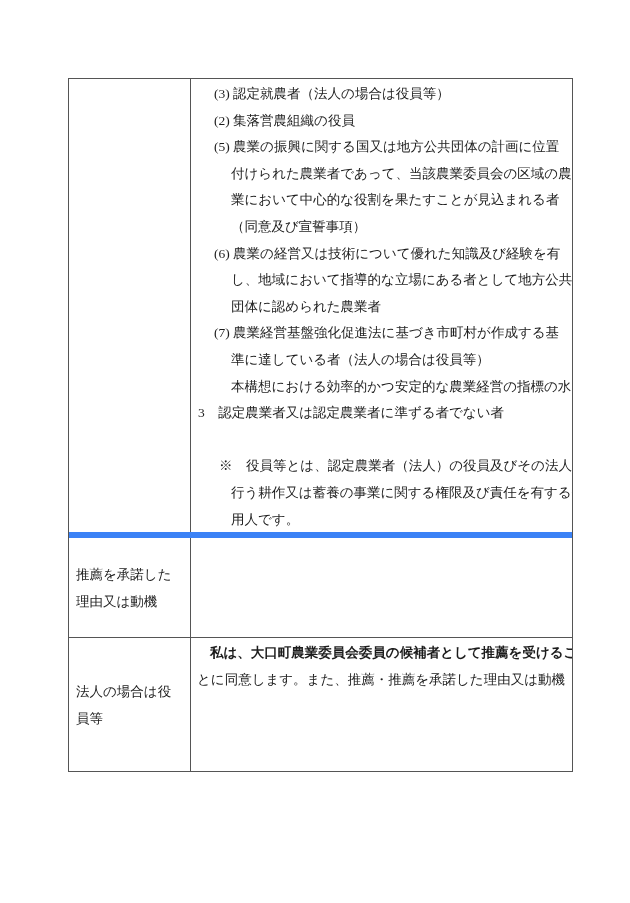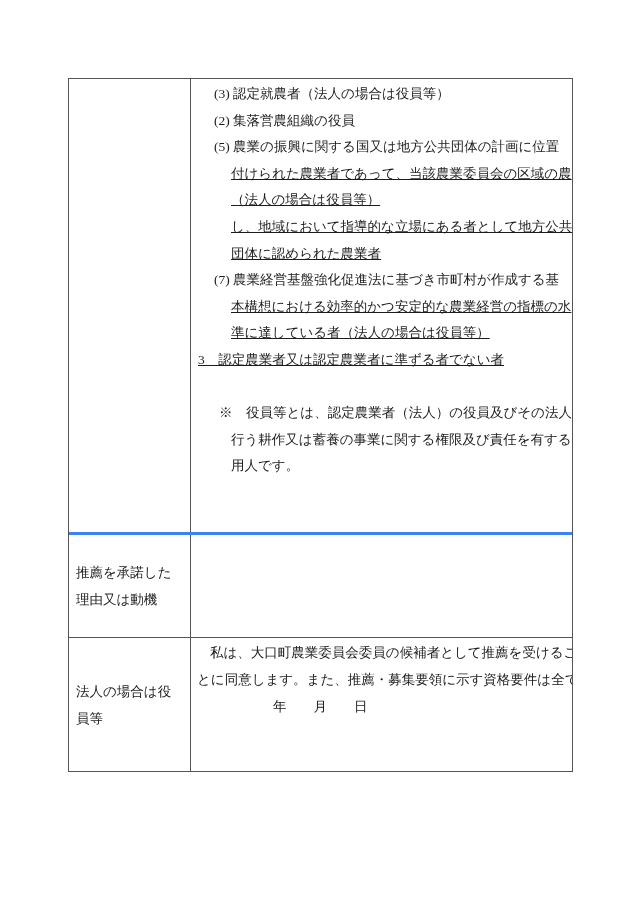--- a/index.html
+++ b/index.html
@@ -9,39 +9,39 @@
     font-family:"Liberation Serif","DejaVu Serif",serif;
     color:#1c1c1c; overflow:hidden;
   }
   .formtable {
     position:absolute; left:68px; top:78px; width:505px; height:694px;
     border:1px solid #555; display:flex; flex-direction:column;
     font-size:13.5px;
   }
   .trow { display:flex; width:100%; }
   .row1 { height:453px; }
-  .row2 { height:105px; border-top:3px solid #3b82f6; }
+  .row2 { height:105px; border-top:6px solid #3b82f6; }
   .row3 { flex:1; border-top:1px solid #555; }
   .lcell {
     width:122px; flex:0 0 122px; border-right:1px solid #555;
     display:flex; align-items:center; padding:0 7px;
     line-height:27px;
   }
   .rcell { flex:1; overflow:hidden; }
   .row1 .rcell { padding-top:2px; }
   .ln { line-height:26.6px; white-space:pre; }
   .ln.num      { padding-left:23px; }
-  .ln.cont     { padding-left:40px;text-decoration:underline; }
-  .ln.top      { padding-left:7px;text-decoration:underline;  }
+  .ln.cont     { padding-left:40px; }
+  .ln.top      { padding-left:7px;  }
   .ln.blank    { height:26.6px; }
   .ln.note     { padding-left:28px; }
   .ln.notecont { padding-left:40px; }
   .row3 .rcell { padding-top:1px; }
   .pline { line-height:27px; padding-left:6px; white-space:pre; }
-  .pline.pindent { text-indent:13px; }
+  .pline.pindent { text-indent:13px;font-weight:bold; }
   .dateline { line-height:27px; padding-left:82px; white-space:pre; }
   .nameline { line-height:27px; padding-left:76px; white-space:pre; }
   .namefill {
     display:inline-block; width:221px; height:13px;
     border-bottom:1px solid #333; vertical-align:baseline;
   }
 </style>
 </head>
 <body>
 
@@ -50,26 +50,28 @@
 
     <div class="trow row1">
       <div class="lcell">
         <span></span>
       </div>
       <div class="rcell">
         <div class="ln num">(3) 認定就農者（法人の場合は役員等）</div>
         <div class="ln num">(2) 集落営農組織の役員</div>
         <div class="ln num">(5) 農業の振興に関する国又は地方公共団体の計画に位置</div>
         <div class="ln cont">付けられた農業者であって、当該農業委員会の区域の農</div>
-        <div class="ln cont">（法人の場合は役員等）</div>
+        <div class="ln cont">業において中心的な役割を果たすことが見込まれる者</div>
+        <div class="ln cont">（同意及び宣誓事項）</div>
+        <div class="ln num">(6) 農業の経営又は技術について優れた知識及び経験を有</div>
         <div class="ln cont">し、地域において指導的な立場にある者として地方公共</div>
         <div class="ln cont">団体に認められた農業者</div>
         <div class="ln num">(7) 農業経営基盤強化促進法に基づき市町村が作成する基</div>
+        <div class="ln cont">準に達している者（法人の場合は役員等）</div>
         <div class="ln cont">本構想における効率的かつ安定的な農業経営の指標の水</div>
-        <div class="ln cont">準に達している者（法人の場合は役員等）</div>
         <div class="ln top">3　認定農業者又は認定農業者に準ずる者でない者</div>
         <div class="ln blank"></div>
         <div class="ln note">※　役員等とは、認定農業者（法人）の役員及びその法人が</div>
         <div class="ln notecont">行う耕作又は蓄養の事業に関する権限及び責任を有する使</div>
         <div class="ln notecont">用人です。</div>
       </div>
     </div>
 
     <div class="trow row2">
       <div class="lcell">
@@ -79,19 +81,18 @@
         <span></span>
       </div>
     </div>
 
     <div class="trow row3">
       <div class="lcell">
         <span>法人の場合は役員等</span>
       </div>
       <div class="rcell">
         <div class="pline pindent">私は、大口町農業委員会委員の候補者として推薦を受けるこ</div>
-        <div class="pline">とに同意します。また、推薦・募集要領に示す資格要件は全て</div>
-        <div class="dateline">年　　月　　日</div>
+        <div class="pline">とに同意します。また、推薦・推薦を承諾した理由又は動機</div>
       </div>
     </div>
 
   </div>
 </div>
 
 </body></html>

